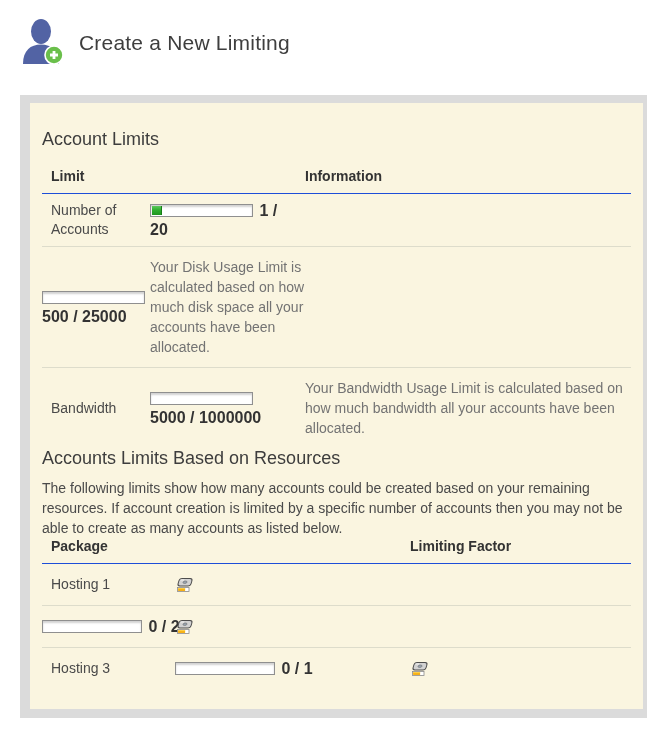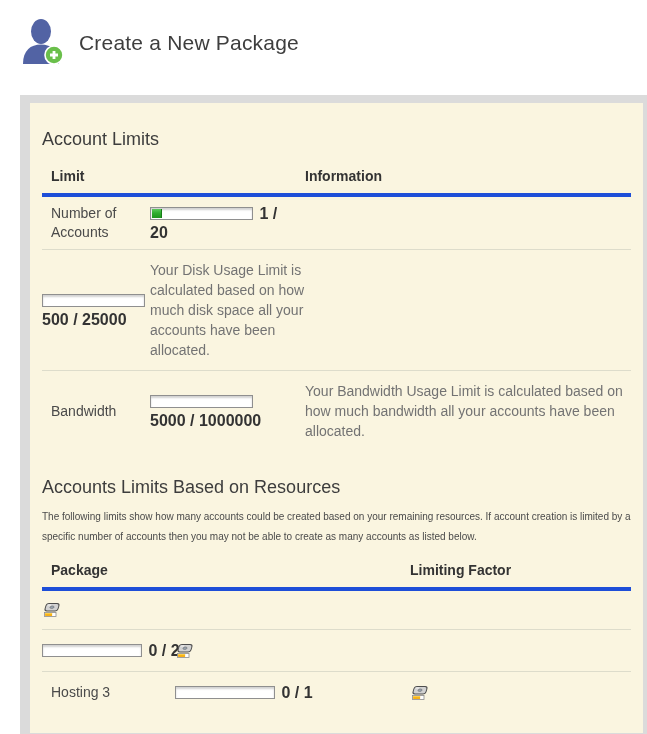--- a/index.html
+++ b/index.html
@@ -38,34 +38,33 @@
     padding: 26px 12px 20px 12px;
     min-height: 601px;
   }
 
   .section-heading {
     font-size: 18px;
     font-weight: 400;
     color: #3d3d3d;
     margin-bottom: 18px;
   }
-  .section-heading.second { margin-top: 26px; margin-bottom: 9px; }
+  .section-heading.second { margin-bottom: 9px; }
 
   .section-desc {
-    font-size: 10px;
+    font-size: 14px;
     line-height: 20px;
     color: #4a4a4a;
-    margin-bottom: 15px;
   }
 
   
   .tbl { width: 100%; }
   .tbl-header {
     display: grid;
-    border-bottom: 4px solid #1d4ed8;
+    border-bottom: 1px solid #1d4ed8;
     padding-bottom: 9px;
   }
   .tbl-header .th {
     font-size: 14px;
     font-weight: 700;
     color: #333333;
   }
   .tbl-row {
     display: grid;
     align-items: center;
@@ -129,21 +128,21 @@
 
 <div class="page-header">
   <span>
     <svg width="44" height="46" viewBox="0 0 44 46">
       <ellipse cx="21" cy="13.5" rx="10" ry="12.5" fill="#5263a4"></ellipse>
       <path d="M3,46 C3,32.5 10.5,26.5 21,26.5 C31.5,26.5 39,32.5 39,46 Z" fill="#5263a4"></path>
       <circle cx="34" cy="37" r="9" stroke="#ffffff" stroke-width="1.6" fill="#6abf4b"></circle>
       <path d="M30,37 h8 M34,33 v8" stroke="#ffffff" stroke-width="2.8"></path>
     </svg>
   </span>
-  <h1 class="page-title">Create a New Package</h1>
+  <h1 class="page-title">Create a New Limiting</h1>
 </div>
 
 <div class="frame">
   <div class="panel">
 
     <h2 class="section-heading">Account Limits</h2>
 
     <div class="tbl limits">
       <div class="tbl-header">
         <div class="th col1">Limit</div>
@@ -173,20 +172,21 @@
     <p class="section-desc">The following limits show how many accounts could be created based on your remaining resources. If account creation is limited by a specific number of accounts then you may not be able to create as many accounts as listed below.</p>
 
     <div class="tbl packages">
       <div class="tbl-header">
         <div class="th col1">Package</div>
         <div class="th"></div>
         <div class="th">Limiting Factor</div>
       </div>
 
       <div class="tbl-row">
+        <div class="cell-label">Hosting 1</div>
         <div class="icon-cell">
           <span>
             <svg width="20" height="16" viewBox="0 0 20 16">
               <g transform="translate(3,0) skewX(-16)">
                 <rect x="2" y="1.5" width="13" height="7.5" rx="2.5" stroke="#4d4d4d" stroke-width="1" fill="#d2d2d2"></rect>
                 <ellipse cx="8.5" cy="5.2" rx="2" ry="1.2" fill="#9aa7b5" stroke="#6b6b6b" stroke-width="0.6"></ellipse>
                 <path d="M3.5,3 L7,3" stroke="#f2f2f2" stroke-width="1"></path>
               </g>
               <rect x="2.5" y="10.5" width="11.5" height="4" fill="#ffffff" stroke="#8a8a8a" stroke-width="0.8"></rect>
               <rect x="3.1" y="11.1" width="7" height="2.8" fill="#f5a800"></rect>

